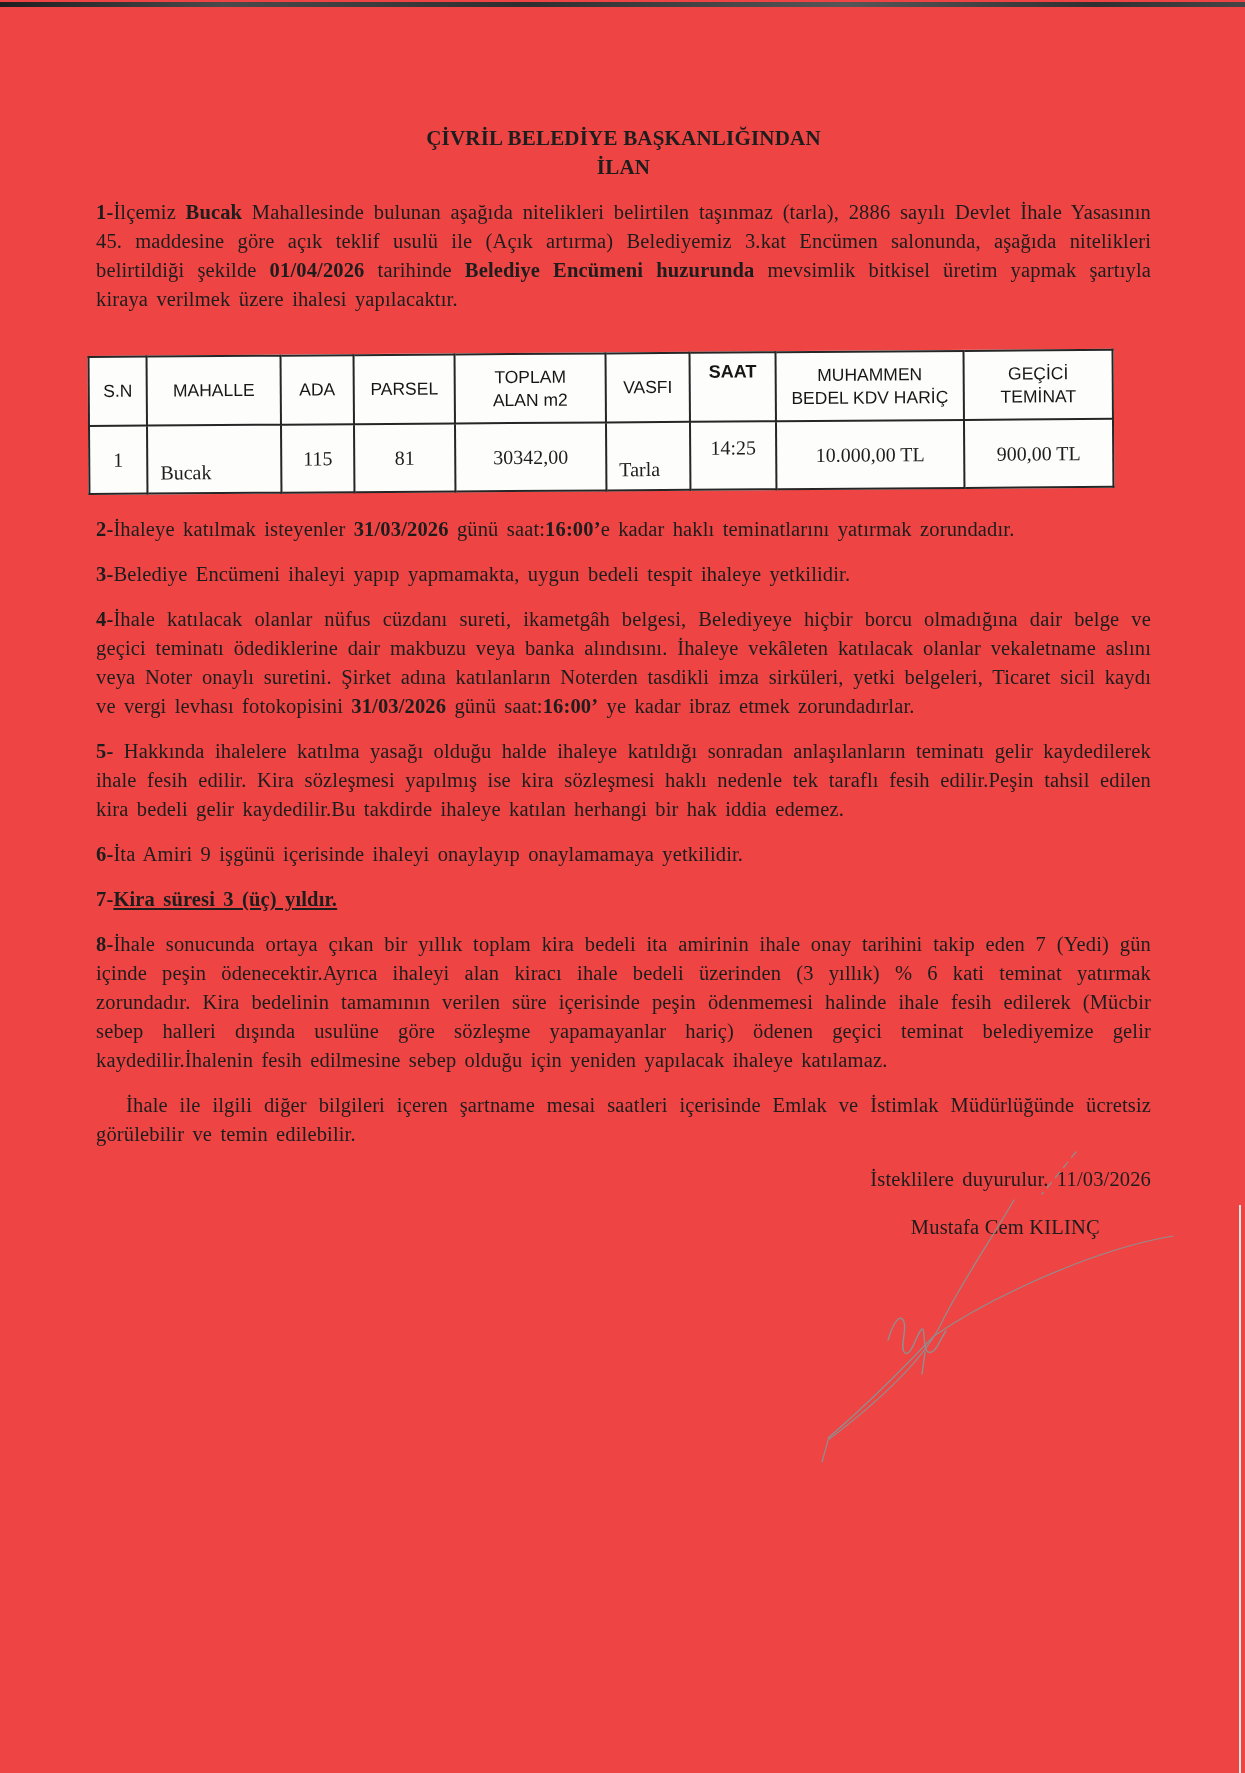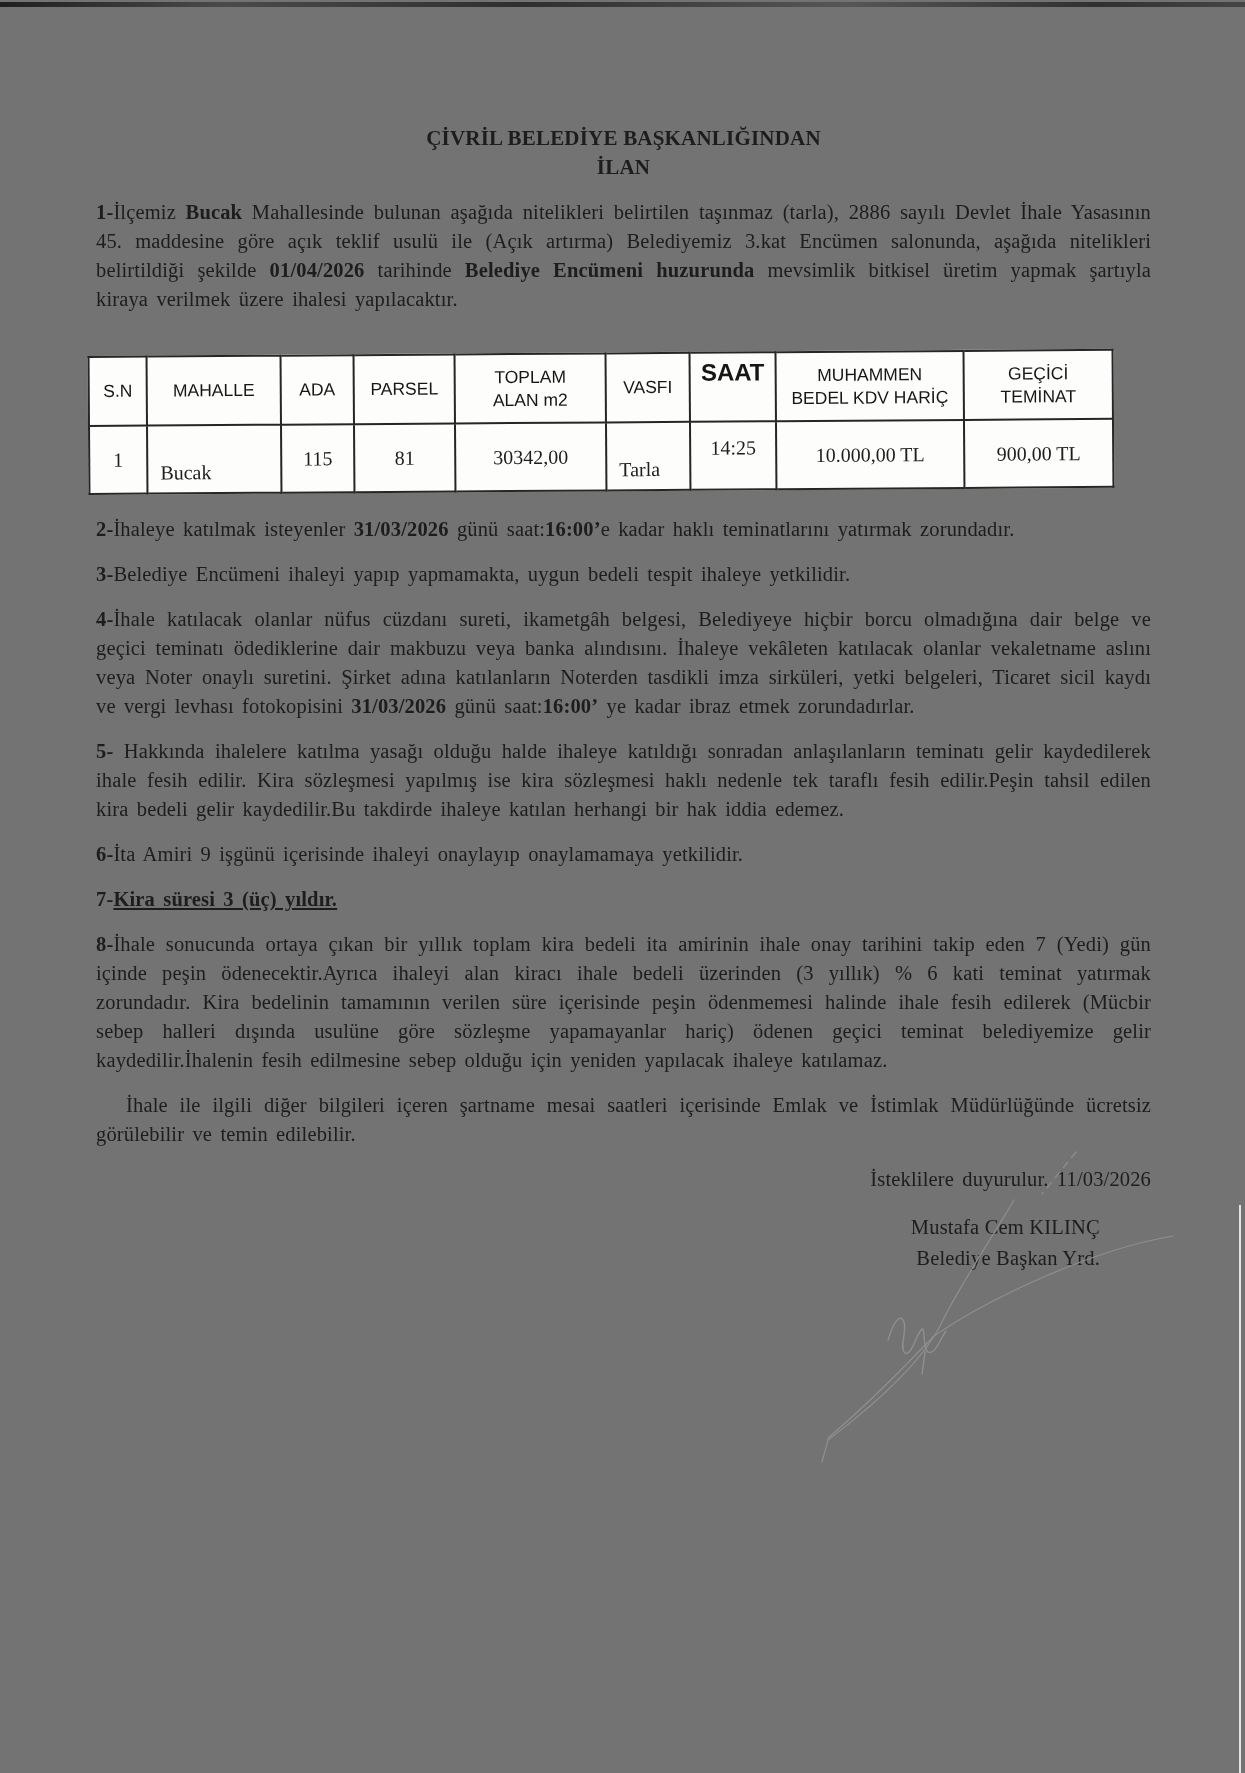--- a/index.html
+++ b/index.html
@@ -1,20 +1,20 @@
 <!DOCTYPE html>
 <html lang="tr"><head>
 <meta charset="utf-8">
 <style>
   html,body{margin:0;padding:0;background:#9a9a9a;}
   .page{
     position:relative;
     width:1245px;height:1773px;
     margin:0 auto;
-    background:#737373;
+    background:#ef4444;
     overflow:hidden;
     font-family:"Liberation Serif", serif;
     color:#1d1d1d;
   }
   
   .scan-top{
     position:absolute;top:2px;left:0;width:100%;height:5px;
     background:linear-gradient(90deg,#1f1f1f,#4a4a4a 18%,#2e2e2e 42%,#565656 68%,#303030 88%,#454545);
   }
   .scan-right{
@@ -48,21 +48,21 @@
     border-collapse:collapse;width:1024px;table-layout:fixed;
     background:#fdfdfc;
   }
   table.lots th, table.lots td{border:2px solid #262626;overflow:hidden;}
   table.lots th{
     font-family:"Liberation Sans", sans-serif;
     font-weight:normal;font-size:17.5px;line-height:23px;
     color:#161616;text-align:center;vertical-align:middle;
     white-space:pre-line;height:58px;padding:2px 3px;
   }
-  table.lots th.saat{vertical-align:top;padding-top:7px;font-weight:bold;font-size:24px;margin-left:8px;}
+  table.lots th.saat{vertical-align:top;padding-top:7px;font-weight:bold;font-size:18px;margin-left:8px;}
   table.lots td{
     font-size:20px;height:50px;text-align:center;vertical-align:middle;
     padding:2px 5px;
   }
   table.lots td.left{text-align:left;padding-left:12px;vertical-align:bottom;padding-bottom:8px;}
   table.lots td.saat{vertical-align:top;padding-top:14px;}
   
   .sig{
     position:absolute;left:800px;top:1212px;width:300px;
     text-align:right;font-size:20.5px;line-height:31px;letter-spacing:.2px;
@@ -140,21 +140,20 @@
       <p class="para"><span class="b">7-</span><span class="b u">Kira süresi 3 (üç) yıldır.</span></p>
       <p class="para"><span class="b">8-</span><span>İhale sonucunda ortaya çıkan bir yıllık toplam kira bedeli ita amirinin ihale onay tarihini takip eden 7 (Yedi) gün içinde peşin ödenecektir.Ayrıca ihaleyi alan kiracı ihale bedeli üzerinden (3 yıllık) % 6 kati teminat yatırmak zorundadır. Kira bedelinin tamamının verilen süre içerisinde peşin ödenmemesi halinde ihale fesih edilerek (Mücbir sebep halleri dışında usulüne göre sözleşme yapamayanlar hariç) ödenen geçici teminat belediyemize gelir kaydedilir.İhalenin fesih edilmesine sebep olduğu için yeniden yapılacak ihaleye katılamaz.</span></p>
       <p class="para closing"><span>İhale ile ilgili diğer bilgileri içeren şartname mesai saatleri içerisinde Emlak ve İstimlak Müdürlüğünde ücretsiz görülebilir ve temin edilebilir.</span></p>
       <p class="para announce">İsteklilere duyurulur. 11/03/2026</p>
     </div>
 
   </div>
 
   <div class="sig">
     <div>Mustafa Cem KILINÇ</div>
-    <div>Belediye Başkan Yrd.</div>
   </div>
 
   <svg class="ink" width="1245" height="1773" viewBox="0 0 1245 1773">
     <g fill="none" stroke="#8f8f8f" stroke-width="1.2" stroke-linecap="round">
       <path d="M1076,1152 L1042,1194" stroke-dasharray="7 6"></path>
       <path d="M1014,1200 C 992,1238 958,1288 941,1324 C 922,1362 878,1402 828,1440 L 822,1462"></path>
       <path d="M828,1438 C 882,1392 912,1358 934,1336 C 986,1300 1090,1250 1173,1236"></path>
       <path d="M888,1340 C 894,1320 901,1313 904,1322 C 907,1332 899,1348 905,1353 C 911,1357 916,1336 921,1330 C 926,1324 922,1349 928,1352 C 935,1356 941,1337 946,1331" stroke-width="1.4"></path>
       <path d="M925,1352 L 922,1374" stroke-width="1.4"></path>
     </g>

